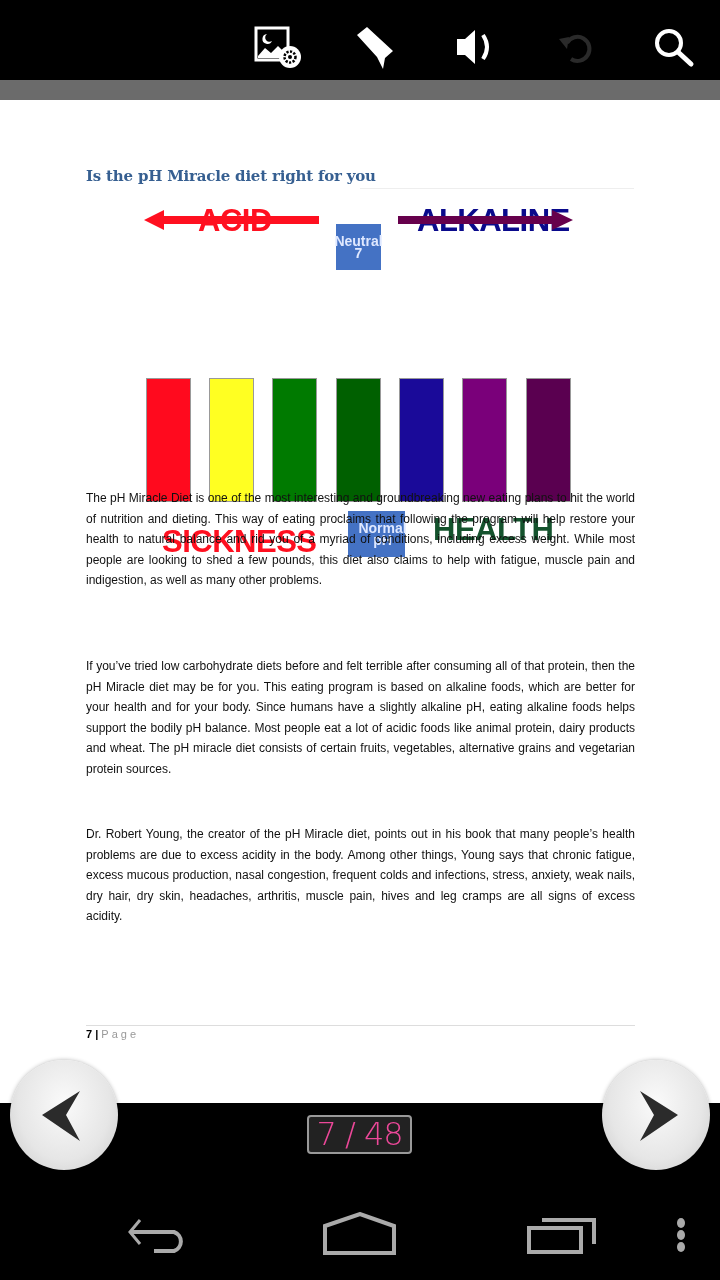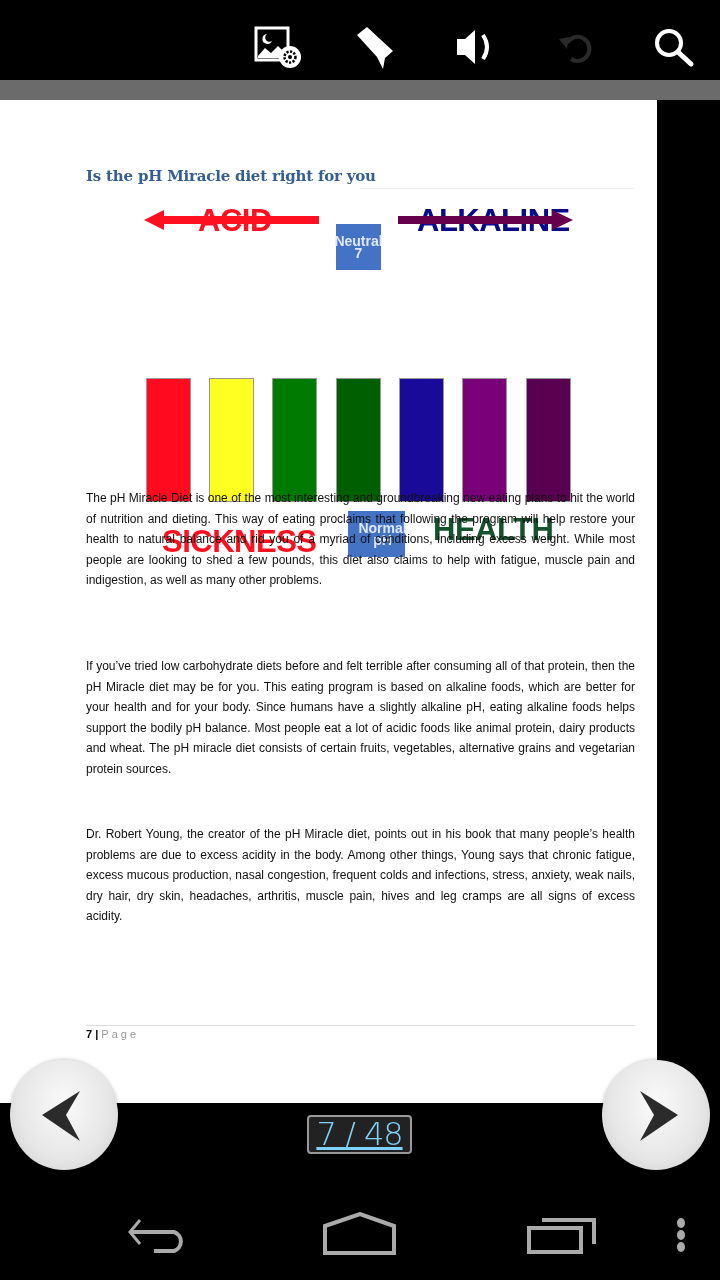--- a/index.html
+++ b/index.html
@@ -1,33 +1,33 @@
 <!DOCTYPE html>
 <html><head>
 <meta charset="utf-8">
 <style>
   html, body { margin:0; padding:0; }
   body { width:720px; height:1280px; position:relative; overflow:hidden; background:#000; font-family:"Liberation Sans", sans-serif; }
   .toolbar { position:absolute; left:0; top:0; width:720px; height:80px; background:#000; }
   .tb-icon { position:absolute; top:22px; width:50px; height:50px; display:flex; align-items:center; justify-content:center; }
   .graybar { position:absolute; left:0; top:80px; width:720px; height:20px; background:#6b6b6b; }
-  .page { position:absolute; left:0; top:100px; width:657px; height:1003px; background:#fff; }
+  .page { position:absolute; left:0; top:100px; width:720px; height:1003px; background:#fff; }
   .heading { position:absolute; left:86px; top:67px; font-family:"DejaVu Serif", serif; font-weight:bold; font-size:15px; color:#365f91; letter-spacing:-0.2px; }
   .heading-rule { position:absolute; left:360px; top:88px; width:274px; height:1px; background:#eee; }
   .chart { position:absolute; left:140px; top:100px; width:440px; height:260px; }
   .lbl { position:absolute; font-family:"Liberation Sans", sans-serif; font-weight:bold; font-size:31px; letter-spacing:-0.5px; }
   .box { position:absolute; background:#4472c4; color:#dfe8ff; font-weight:bold; font-size:14px; text-align:center; line-height:12px; display:flex; align-items:center; justify-content:center; flex-direction:column; }
   .bar { position:absolute; top:178px; width:45px; height:124px; border:1px solid #999; box-sizing:border-box; }
   .para { position:absolute; left:86px; width:549px; font-family:"Liberation Sans", sans-serif; font-size:12px; line-height:20.6px; color:#111; text-align:justify; }
   .footer-rule { position:absolute; left:86px; top:925px; width:549px; height:1px; background:#ddd; }
   .footer { position:absolute; left:86px; top:928px; font-size:11px; color:#000; }
   .footer .pg { color:#999; letter-spacing:3px; }
   .bottombar { position:absolute; left:0; top:1103px; width:720px; height:87px; background:#000; }
   .nav-btn { position:absolute; top:1060px; width:108px; height:110px; border-radius:50%; background:radial-gradient(ellipse at 50% 40%, #fafafa 0%, #e6e6e6 60%, #c8c8c8 100%); box-shadow:0 0 4px rgba(0,0,0,0.3); display:flex; align-items:center; justify-content:center; }
-  .counter { position:absolute; left:307px; top:1115px; width:105px; height:39px; box-sizing:border-box; border:2px solid #999; border-radius:4px; background:#222; color:#7dd3fc; font-size:32px; line-height:35px; text-align:center; font-family:"DejaVu Sans", sans-serif; font-weight:300; letter-spacing:-1px;text-decoration:underline; }
+  .counter { position:absolute; left:307px; top:1115px; width:105px; height:39px; box-sizing:border-box; border:2px solid #999; border-radius:4px; background:#222; color:#ec4899; font-size:32px; line-height:35px; text-align:center; font-family:"DejaVu Sans", sans-serif; font-weight:300; letter-spacing:-1px; }
   .sysnav { position:absolute; left:0; top:1190px; width:720px; height:90px; background:#000; }
   .sys-icon { position:absolute; top:20px; display:flex; align-items:center; justify-content:center; }
 </style>
 </head>
 <body>
 
 <div class="toolbar">
   <div class="tb-icon" style="left:253px;">
     <svg width="50" height="46" viewBox="0 0 50 46">
       <rect x="3" y="4" width="32" height="32" fill="none" stroke="#fff" stroke-width="3"></rect>

